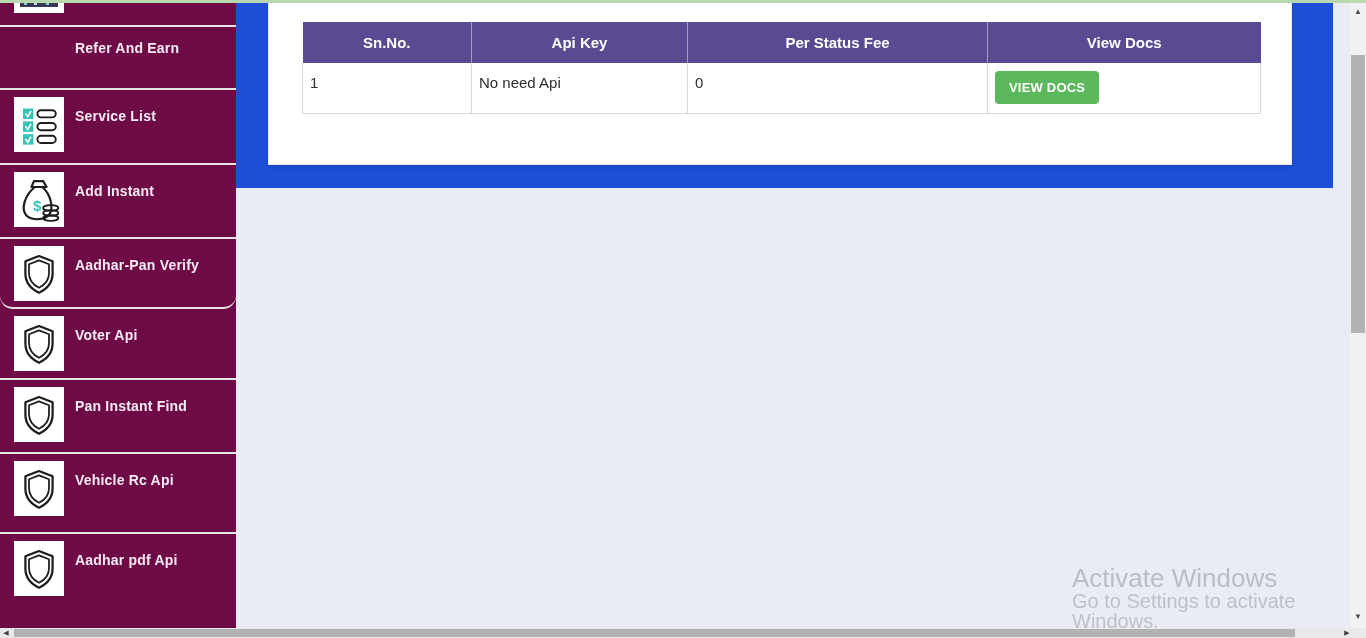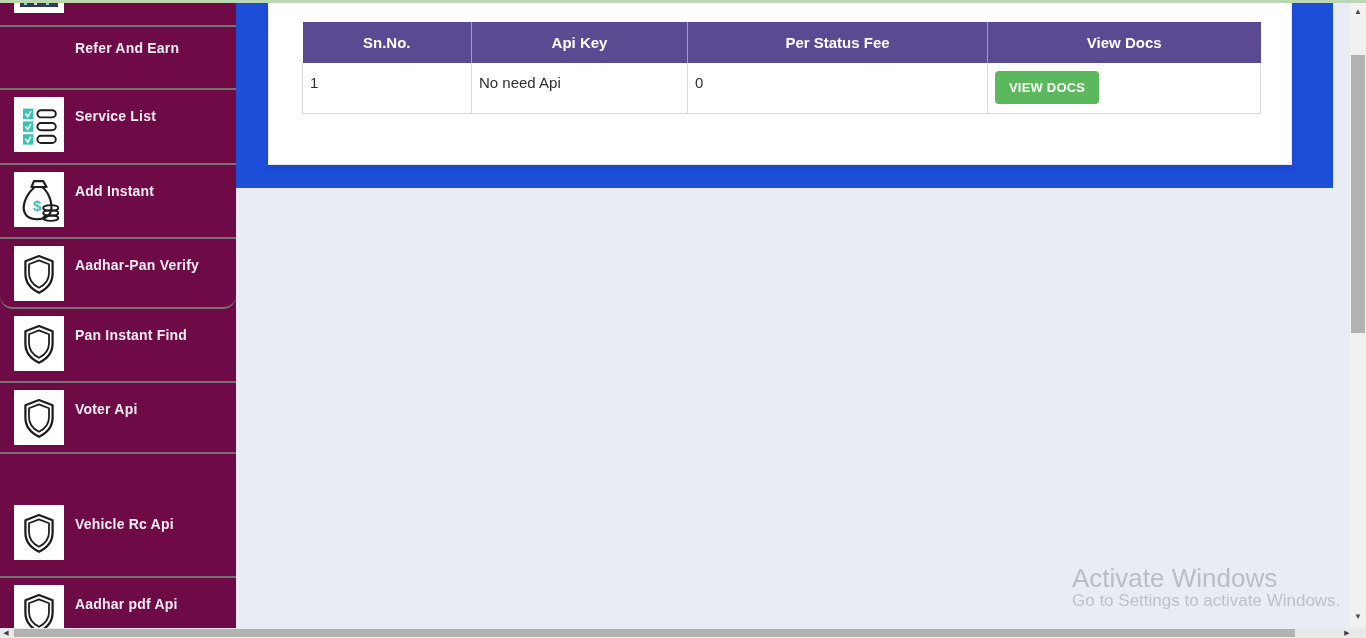--- a/index.html
+++ b/index.html
@@ -4,21 +4,21 @@
 <style>
   * { margin:0; padding:0; box-sizing:border-box; }
   html,body { width:1366px; height:638px; overflow:hidden; font-family:"Liberation Sans", sans-serif; }
   body { position:relative; background:#e9ecf3; }
 
   
   .top-strip { position:absolute; left:0; top:0; width:1366px; height:3px; background:#b9d8af; z-index:50; }
 
   
   .sidebar { position:absolute; left:0; top:2px; width:236px; height:626px; background:#6e0a46; display:flex; flex-direction:column; }
-  .side-item { position:relative; flex:0 0 auto; border-bottom:2px solid #737373; cursor:pointer; }
+  .side-item { position:relative; flex:0 0 auto; border-bottom:2px solid #e5e5e5; cursor:pointer; }
   .side-item.last { flex:1 1 auto; border-bottom:none;border-radius:8px; }
   .side-icon-box { position:absolute; left:14px; top:7px; width:50px; height:55px; background:#ffffff; display:flex; align-items:center; justify-content:center; }
   .side-label { position:absolute; left:75px; top:18px; color:#f7ecf4; font-size:14px; font-weight:bold; letter-spacing:.2px; white-space:nowrap; }
   .side-item.no-icon .side-label { top:13px; }
   .partial-box { position:absolute; left:14px; top:-2px; width:50px; height:13px; background:#ffffff; overflow:hidden; }
   .partial-bar { position:absolute; left:6px; top:1px; width:38px; height:6px; background:#343a56; }
   .partial-bar i { position:absolute; top:1px; width:3px; height:3px; background:#7fd8cf; }
 
   
   .white-panel { position:absolute; left:236px; top:2px; width:1097px; height:186px; background:#1d4ed8; }
@@ -30,21 +30,21 @@
                        border-right:1px solid rgba(255,255,255,.45); }
   table.api-table th:last-child { border-right:none; }
   table.api-table td { height:50px; vertical-align:top; padding:11px 8px 0 7px; font-size:15px; color:#2e2e2e;
                        border:1px solid #d9d9d9; border-top:none; background:#fff; }
   .btn-view-docs { display:inline-block; margin-top:-3px; background:#5cb85c; color:#ffffff; border:none; border-radius:4px;
                    padding:9px 14px; font-size:13px; font-weight:bold; font-family:"Liberation Sans",sans-serif; letter-spacing:.2px; cursor:pointer; }
 
   
   .watermark { position:absolute; left:1072px; top:566px; color:#aeb2bd; }
   .watermark .wm1 { font-size:26px; line-height:25px; opacity:.8; }
-  .watermark .wm2 { font-size:17px; line-height:20px; opacity:.75; }
+  .watermark .wm2 { font-size:20px; line-height:20px; opacity:.75; }
 
   
   .vscroll { position:absolute; left:1350px; top:3px; width:16px; height:625px; background:#f1f1f2; }
   .vscroll .arrow { position:absolute; left:0; width:16px; height:14px; color:#4a4a4a; font-size:8px; line-height:14px; text-align:center; }
   .vscroll .arrow.up { top:2px; }
   .vscroll .arrow.down { top:607px; }
   .v-thumb { position:absolute; left:1px; top:52px; width:14px; height:278px; background:#b2b2b2; }
   .hscroll { position:absolute; left:0; top:628px; width:1366px; height:10px; background:#e9e9e9; }
   .h-thumb { position:absolute; left:14px; top:1px; width:1281px; height:8px; background:#b2b2b2; }
   .hscroll .arrow { position:absolute; top:0; width:12px; height:10px; color:#3f3f3f; font-size:7px; line-height:10px; text-align:center; }
@@ -113,42 +113,42 @@
   <div class="side-item" style="height:70px;border-radius:13px;">
     <span class="side-icon-box">
       <svg width="40" height="46" viewBox="0 0 50 55">
         <path class="ic" stroke-width="2.8" d="M25 5 L42 11.5 V27 C42 38.5 34.5 46.5 25 51 C15.5 46.5 8 38.5 8 27 V11.5 Z"></path>
         <path class="ic" stroke-width="2.2" d="M25 10.5 L37.5 15.3 V26.5 C37.5 35 32 41.2 25 44.8 C18 41.2 12.5 35 12.5 26.5 V15.3 Z"></path>
       </svg>
     </span>
     <span class="side-label">Aadhar-Pan Verify</span>
   </div>
 
+  <div class="side-item" style="height:71px;">
+    <span class="side-icon-box">
+      <svg width="40" height="46" viewBox="0 0 50 55">
+        <path class="ic" stroke-width="2.8" d="M25 5 L42 11.5 V27 C42 38.5 34.5 46.5 25 51 C15.5 46.5 8 38.5 8 27 V11.5 Z"></path>
+        <path class="ic" stroke-width="2.2" d="M25 10.5 L37.5 15.3 V26.5 C37.5 35 32 41.2 25 44.8 C18 41.2 12.5 35 12.5 26.5 V15.3 Z"></path>
+      </svg>
+    </span>
+    <span class="side-label">Voter Api</span>
+  </div>
+
   <div class="side-item" style="height:74px;">
     <span class="side-icon-box">
       <svg width="40" height="46" viewBox="0 0 50 55">
         <path class="ic" stroke-width="2.8" d="M25 5 L42 11.5 V27 C42 38.5 34.5 46.5 25 51 C15.5 46.5 8 38.5 8 27 V11.5 Z"></path>
         <path class="ic" stroke-width="2.2" d="M25 10.5 L37.5 15.3 V26.5 C37.5 35 32 41.2 25 44.8 C18 41.2 12.5 35 12.5 26.5 V15.3 Z"></path>
       </svg>
     </span>
     <span class="side-label">Pan Instant Find</span>
   </div>
 
-  <div class="side-item" style="height:71px;">
-    <span class="side-icon-box">
-      <svg width="40" height="46" viewBox="0 0 50 55">
-        <path class="ic" stroke-width="2.8" d="M25 5 L42 11.5 V27 C42 38.5 34.5 46.5 25 51 C15.5 46.5 8 38.5 8 27 V11.5 Z"></path>
-        <path class="ic" stroke-width="2.2" d="M25 10.5 L37.5 15.3 V26.5 C37.5 35 32 41.2 25 44.8 C18 41.2 12.5 35 12.5 26.5 V15.3 Z"></path>
-      </svg>
-    </span>
-    <span class="side-label">Voter Api</span>
-  </div>
-
-
-  <div class="side-item" style="height:80px;margin-top:44px;">
+
+  <div class="side-item" style="height:80px;">
     <span class="side-icon-box">
       <svg width="40" height="46" viewBox="0 0 50 55">
         <path class="ic" stroke-width="2.8" d="M25 5 L42 11.5 V27 C42 38.5 34.5 46.5 25 51 C15.5 46.5 8 38.5 8 27 V11.5 Z"></path>
         <path class="ic" stroke-width="2.2" d="M25 10.5 L37.5 15.3 V26.5 C37.5 35 32 41.2 25 44.8 C18 41.2 12.5 35 12.5 26.5 V15.3 Z"></path>
       </svg>
     </span>
     <span class="side-label">Vehicle Rc Api</span>
   </div>
 
   <div class="side-item last">

